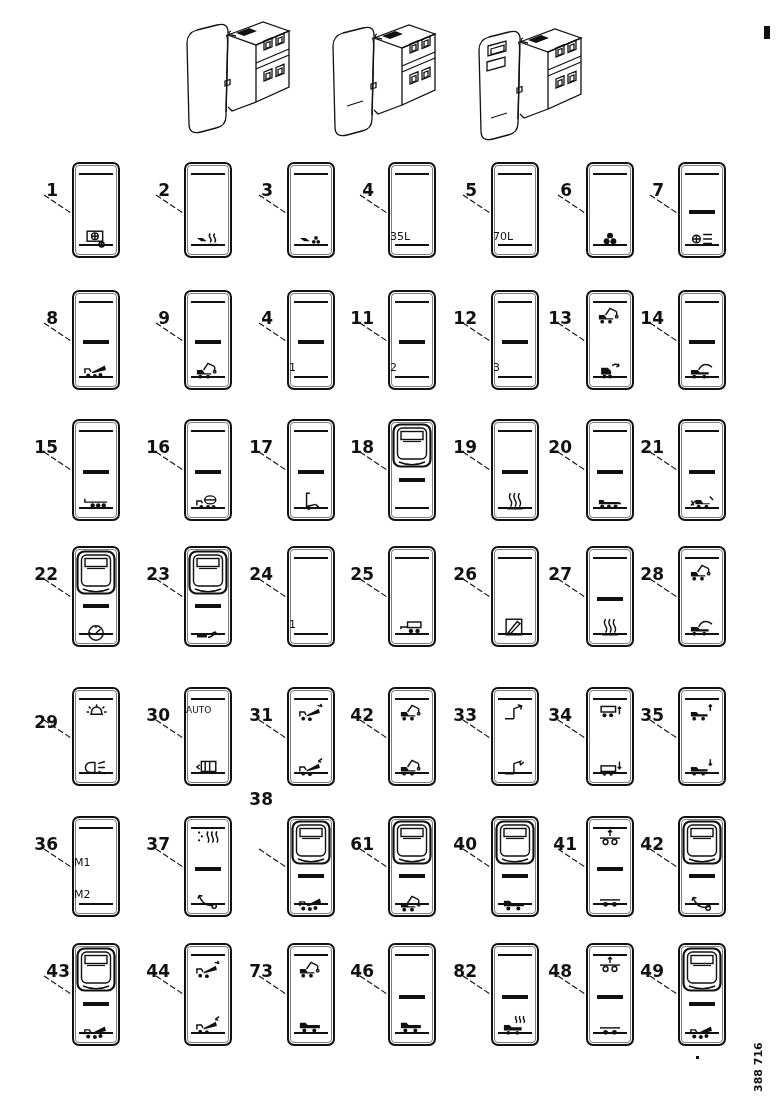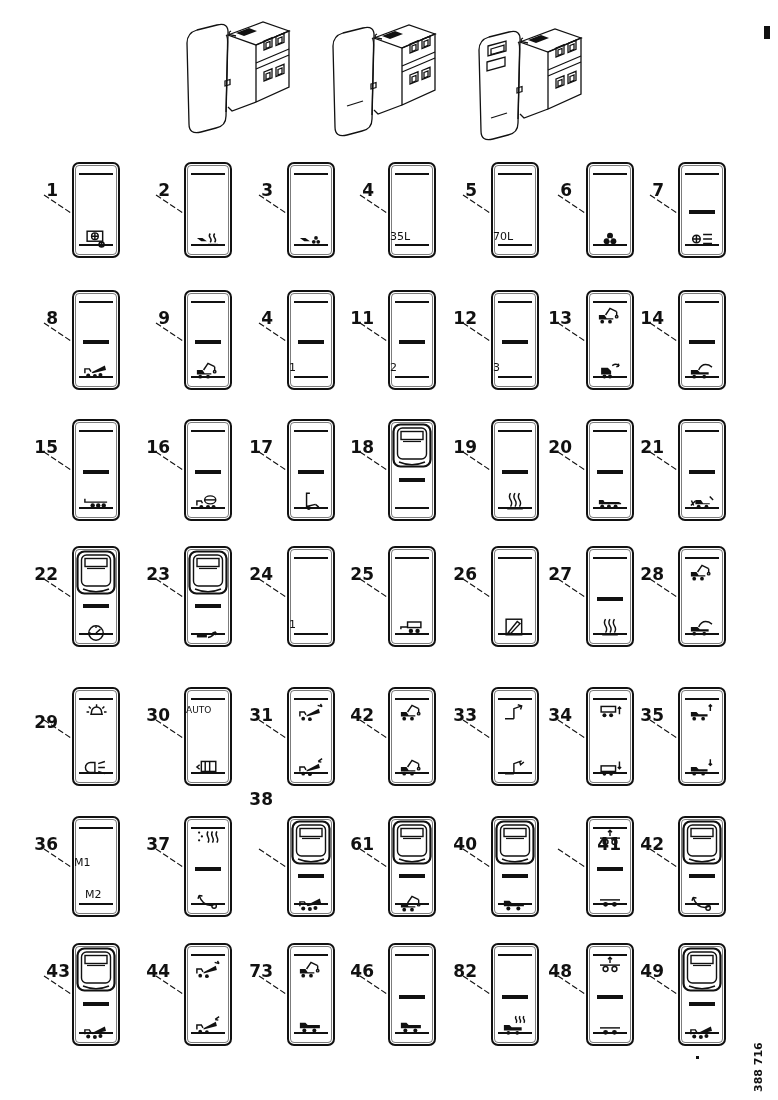--- a/index.html
+++ b/index.html
@@ -641,21 +641,21 @@
             <circle class="fl" cx="13" cy="15" r="1.7"></circle>
             <path class="ln" d="M19.5 2v5.5M18 6l1.5 1.5L21 6"></path>
           </svg>
         </div>
       </div>
       <div class="num" style="left: 628px; top: 706px;">35</div>
       <div class="sw" style="left: 72px; top: 816px; width: 48px; height: 101px;">
         <div class="bezel top"></div>
         <div class="bezel bot"></div>
         <div class="facetext" style="top: 16%; margin-top: 23px;">M1</div>
-        <div class="facetext" style="top: 73%; margin-left: 11px;">M2</div>
+        <div class="facetext" style="top: 73%;">M2</div>
       </div>
       <div class="num" style="left: 22px; top: 835px;">36</div>
       <div class="sw" style="left: 184px; top: 816px; width: 48px; height: 101px;">
         <div class="bezel top"></div>
         <div class="bezel bot"></div>
         <div class="slot" style="top: 8%;">
           <svg viewBox="0 0 24 18" xmlns="http://www.w3.org/2000/svg">
             <circle class="fl" cx="4" cy="5" r="1"></circle>
             <circle class="fl" cx="6.5" cy="8.5" r="1"></circle>
             <circle class="fl" cx="4" cy="12" r="1"></circle>
@@ -753,21 +753,21 @@
         </div>
         <div class="bar" style="top: 51%;"></div>
         <div class="slot" style="top: 74%;">
           <svg viewBox="0 0 24 18" xmlns="http://www.w3.org/2000/svg">
             <path class="ln" d="M3 8h18"></path>
             <circle class="fl" cx="8" cy="12" r="2.2"></circle>
             <circle class="fl" cx="16" cy="12" r="2.2"></circle>
           </svg>
         </div>
       </div>
-      <div class="num" style="left: 548px; top: 835px; padding-left: 37px;">41</div>
+      <div class="num" style="left: 504px; top: 835px; padding-left: 37px;">41</div>
       <div class="sw" style="left: 678px; top: 816px; width: 48px; height: 101px;">
         <div class="bezel bot"></div>
         <div class="guard">
           <svg viewBox="0 0 42 46" xmlns="http://www.w3.org/2000/svg">
             <rect x="2.5" y="1.5" width="37" height="42" rx="7" fill="#fff" stroke="#111" stroke-width="2.2"></rect>
             <rect x="6.5" y="5" width="29" height="31" rx="5" fill="none" stroke="#111" stroke-width="1.4"></rect>
             <rect x="10" y="8.5" width="22" height="8" fill="none" stroke="#111" stroke-width="1.4"></rect>
             <path d="M12 18.5h18" stroke="#111" stroke-width="1.2"></path>
             <path d="M8 39q13 5.5 26 0" fill="none" stroke="#111" stroke-width="1.4"></path>
           </svg>

